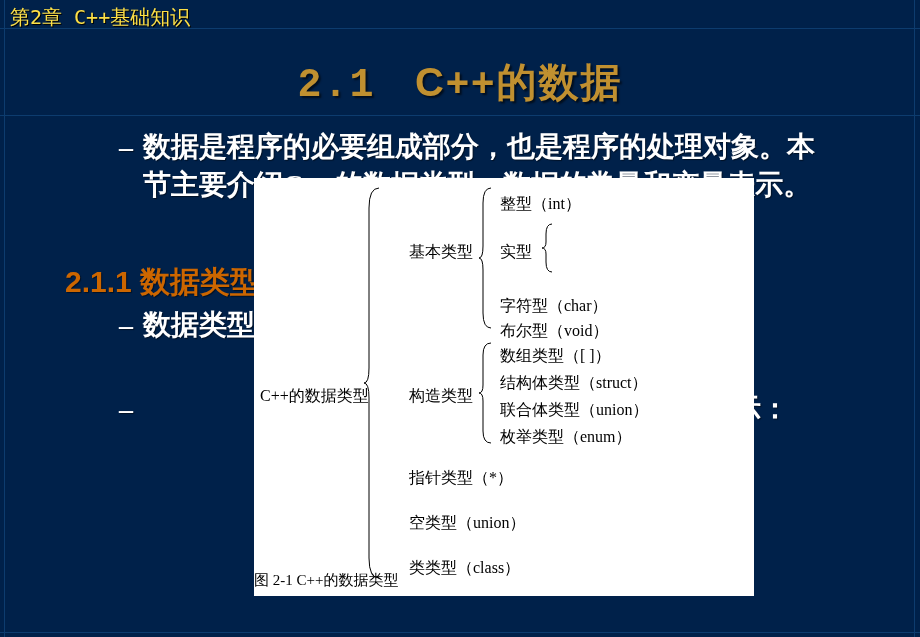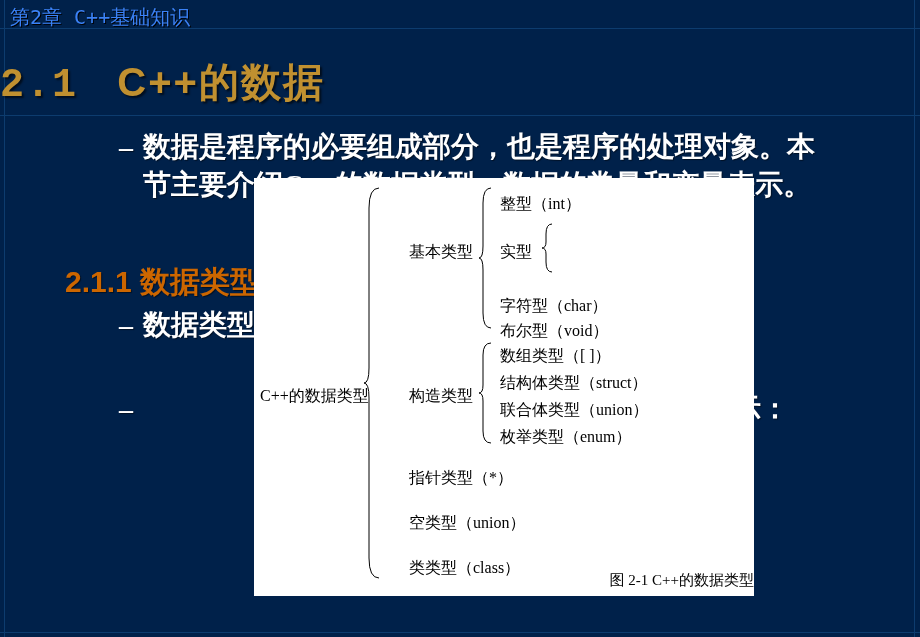--- a/index.html
+++ b/index.html
@@ -10,31 +10,32 @@
     position: relative;
     font-family: "SimSun", "宋体", serif;
     overflow: hidden;
   }
   .hline { position: absolute; left: 0; right: 0; height: 1px; background: #0d3c6e; }
   .vline { position: absolute; top: 0; bottom: 0; width: 1px; background: #0d3c6e; }
   .chapter-label {
     position: absolute;
     top: 4px;
     left: 10px;
-    color: #3b82f6;
+    color: #fde047;
     font-size: 20px;
     font-family: "SimSun", monospace;
     z-index: 5;
     text-shadow: 1px 1px 0 #000;
   }
   .title {
     position: absolute;
     top: 55px;
     left: 0;
     right: 0;
+    text-align: center;
     color: #c09030;
     font-size: 40px;
     font-weight: bold;
     font-family: "SimHei", "黑体", sans-serif;
     letter-spacing: 2px;
     text-shadow: 2px 2px 2px rgba(0,0,0,0.6);
   }
   .title .num { font-family: "Courier New", monospace; }
   .body-text {
     position: absolute;
@@ -78,21 +79,21 @@
     font-family: "SimSun", serif;
     font-size: 16px;
     z-index: 10;
   }
   .dg { position: absolute; white-space: nowrap; }
   .dg-caption {
     position: absolute;
     bottom: 6px;
     left: 0;
     right: 0;
-    text-align: right;
+    text-align: left;
     font-size: 15px;
   }
   svg.brace { position: absolute; overflow: visible; }
   svg.brace path { stroke: #000; stroke-width: 1; fill: none; }
 </style>
 </head>
 <body>
 
 <div class="hline" style="top:28px"></div>
 <div class="hline" style="top:115px"></div>

